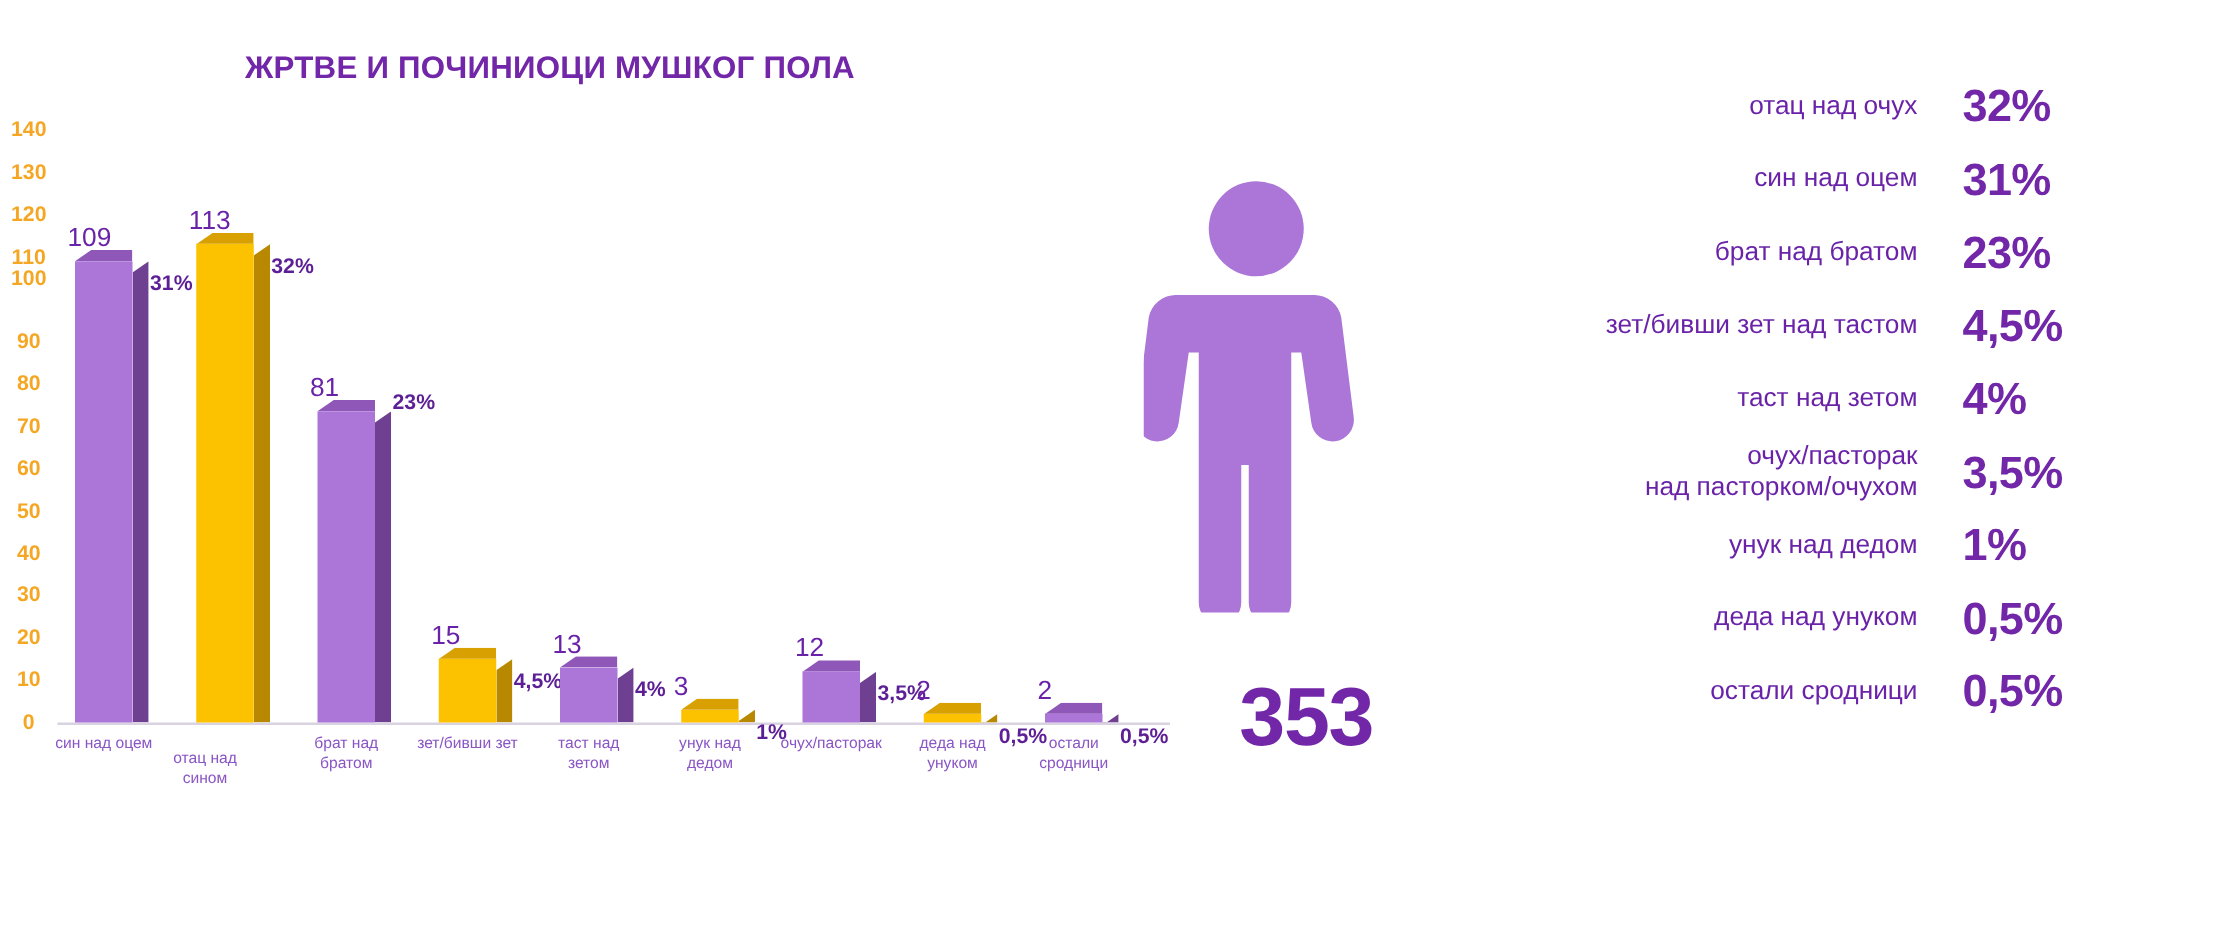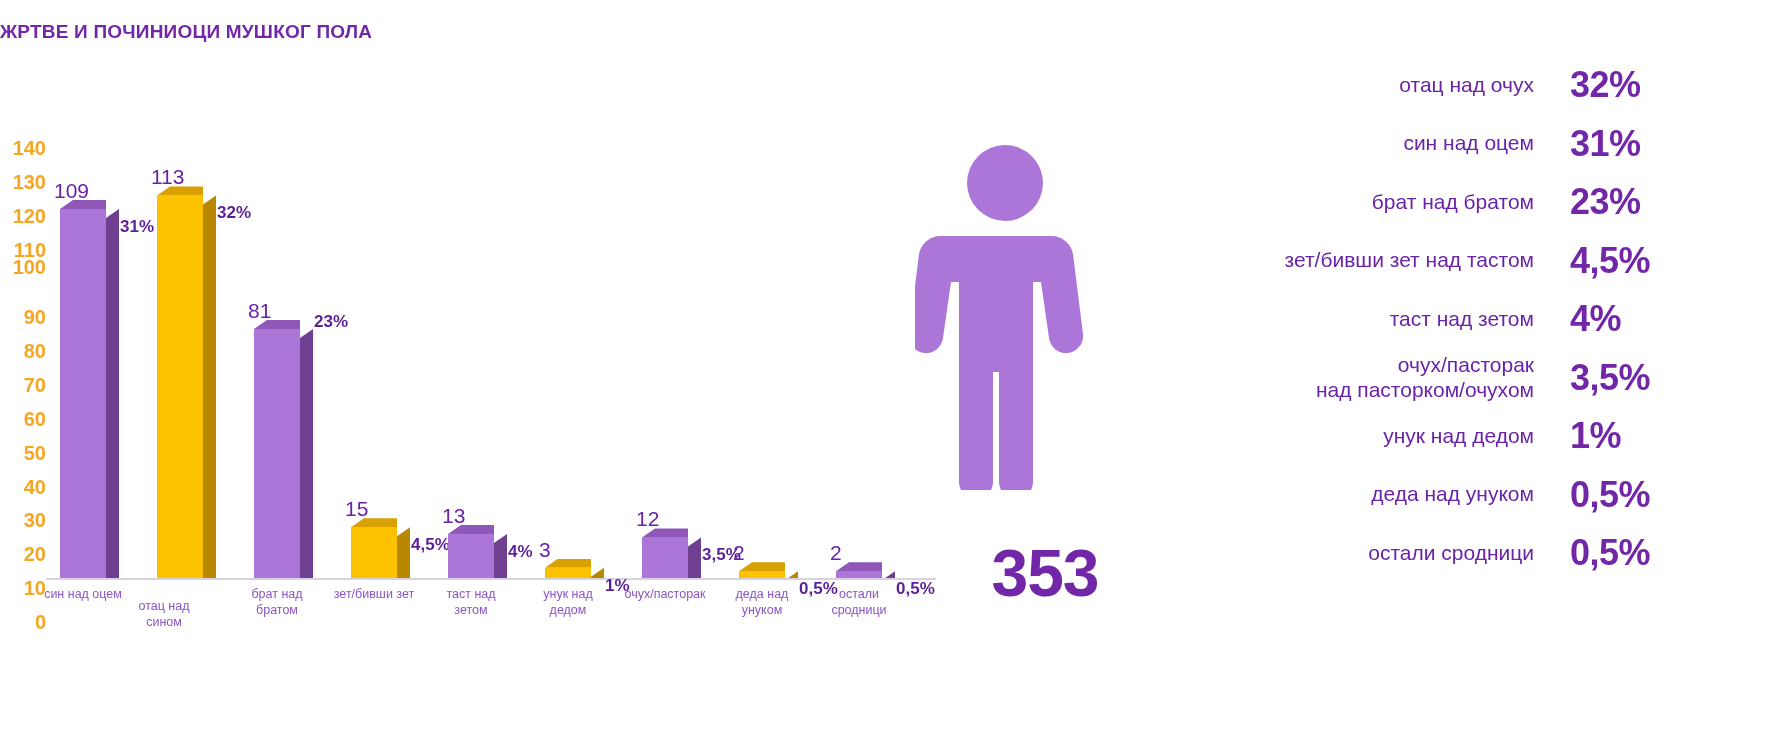--- a/index.html
+++ b/index.html
@@ -28,48 +28,48 @@
     position: absolute;
     left: 0;
     top: 0;
     width: 1000px;
     height: 747px;
   }
 
   #chart-title {
     position: absolute;
     left: 0;
-    top: 21px;
+    top: 40px;
     width: 880px;
-    font-size: 19px;
+    text-align: center;
+    font-size: 25px;
     font-weight: bold;
     color: #7226a8;
     letter-spacing: 0.2px;
     white-space: nowrap;
   }
 
   
   #plot {
     position: absolute;
     left: 0;
     top: 90px;
     width: 1000px;
     height: 560px;
   }
 
   .ytick {
     position: absolute;
     left: 0;
     width: 46px;
-    text-align: right;
-    font-size: 20px;
+    text-align: center;
+    font-size: 17px;
     font-weight: bold;
     color: #f5a623;
     transform: translateY(-50%);
-    margin-top: 44px;
   }
 
   .baseline {
     position: absolute;
     left: 46px;
     top: 488px;
     width: 890px;
     height: 2px;
     background: #d9d2e0;
   }

